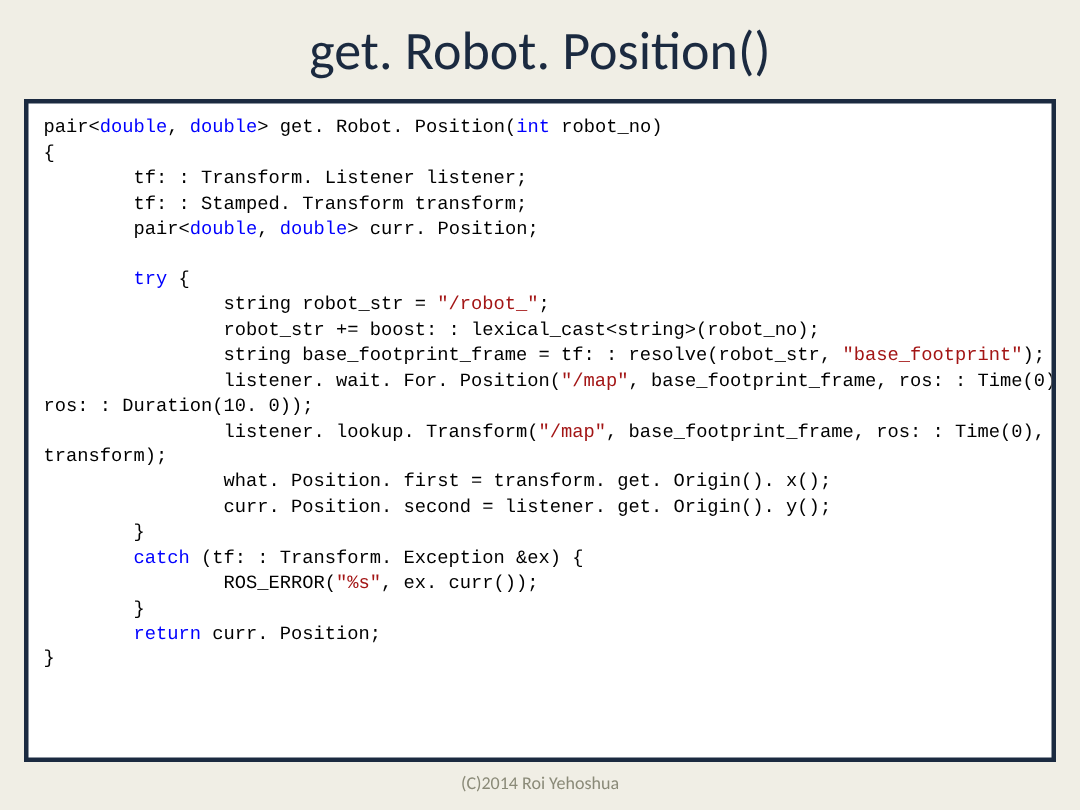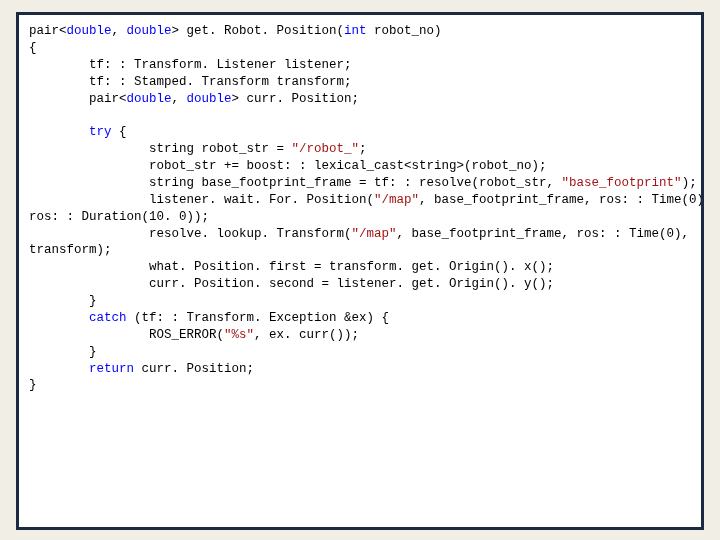--- a/index.html
+++ b/index.html
@@ -45,39 +45,41 @@
     text-align: center;
     font-size: 12px;
     color: #8a8a78;
     margin-top: 8px;
   }
 </style>
 </head>
 <body>
 
 <div class="slide">
+  <div class="title">get. Robot. Position()</div>
 
   <div class="code-frame">
     <div class="code"><span>pair&lt;</span><span class="kw">double</span><span>, </span><span class="kw">double</span><span>&gt; get. Robot. Position(</span><span class="kw">int</span><span> robot_no)</span>
 <span>{</span>
 <span>        tf: : Transform. Listener listener;</span>
 <span>        tf: : Stamped. Transform transform;</span>
 <span>        pair&lt;</span><span class="kw">double</span><span>, </span><span class="kw">double</span><span>&gt; curr. Position;</span>
 <span></span>
 <span>        </span><span class="kw">try</span><span> {</span>
 <span>                string robot_str = </span><span class="str">"/robot_"</span><span>;</span>
 <span>                robot_str += boost: : lexical_cast&lt;string&gt;(robot_no);</span>
 <span>                string base_footprint_frame = tf: : resolve(robot_str, </span><span class="str">"base_footprint"</span><span>);</span>
 <span>                listener. wait. For. Position(</span><span class="str">"/map"</span><span>, base_footprint_frame, ros: : Time(0),</span>
 <span>ros: : Duration(10. 0));</span>
-<span>                resolve. lookup. Transform(</span><span class="str">"/map"</span><span>, base_footprint_frame, ros: : Time(0),</span>
+<span>                listener. lookup. Transform(</span><span class="str">"/map"</span><span>, base_footprint_frame, ros: : Time(0),</span>
 <span>transform);</span>
 <span>                what. Position. first = transform. get. Origin(). x();</span>
 <span>                curr. Position. second = listener. get. Origin(). y();</span>
 <span>        }</span>
 <span>        </span><span class="kw">catch</span><span> (tf: : Transform. Exception &amp;ex) {</span>
 <span>                ROS_ERROR(</span><span class="str">"%s"</span><span>, ex. curr());</span>
 <span>        }</span>
 <span>        </span><span class="kw">return</span><span> curr. Position;</span>
 <span>}</span></div>
   </div>
 
+  <div class="footer">(C)2014 Roi Yehoshua</div>
 </div>
 
 </body></html>

